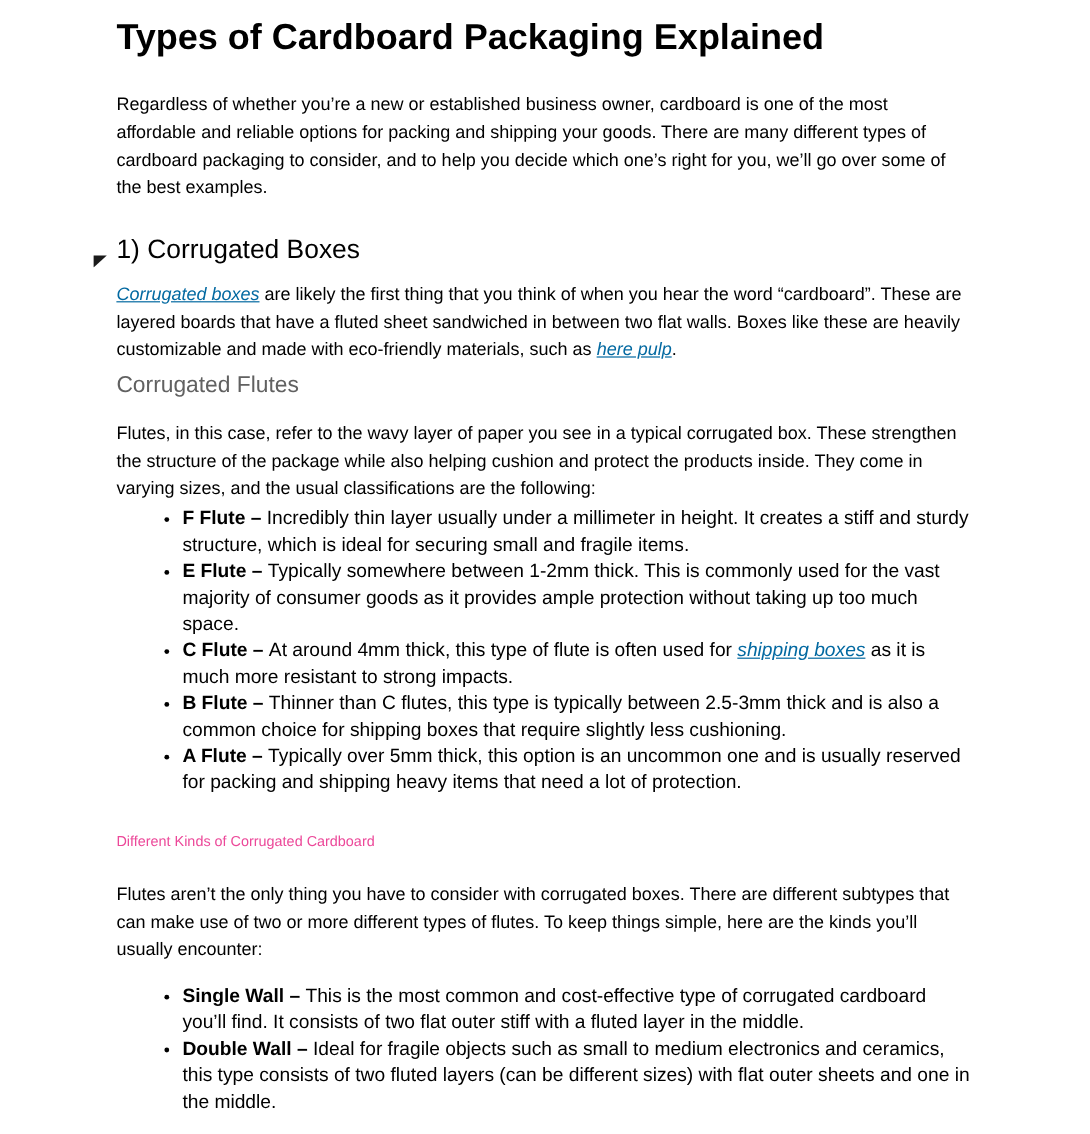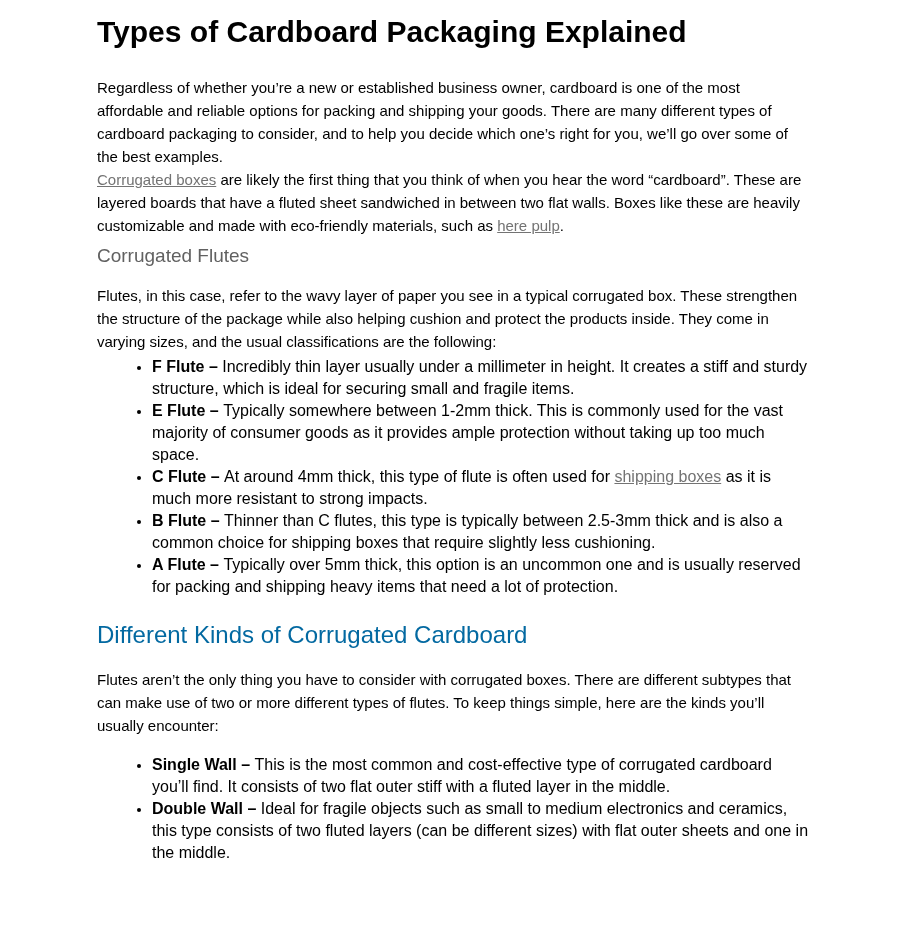--- a/index.html
+++ b/index.html
@@ -50,24 +50,24 @@
     cursor: pointer;
   }
   .h-sub-gray {
     font-size: 19px;
     font-weight: 400;
     line-height: 24px;
     color: #616161;
     margin: 7px 0 16px 0;
   }
   .h-sub-dark {
-    font-size: 24px;
+    font-size: 12px;
     font-weight: 400;
     line-height: 26px;
-    color: #0369a1;
+    color: #ec4899;
     margin: 24px 0 0 0;
   }
   .para-after-sub {
     margin-top: 16px;
   }
   .para-after-dark {
     margin-top: 20px;
   }
   .doc-list {
     margin: 3px 0 0 0;
@@ -78,35 +78,43 @@
     margin-top: 17px;
   }
   .doc-list li {
     line-height: 22px;
     padding-left: 0;
   }
   .doc-list li::marker {
     font-size: 13px;
   }
   a.doc-link {
-    color: #737373;
+    color: #0369a1;
     text-decoration: underline;
     cursor: pointer;
+    font-style: italic;
   }
   strong { font-weight: 700; }
 </style>
 </head>
 <body>
 
 <div class="doc-canvas">
 
   <h1 class="doc-title">Types of Cardboard Packaging Explained</h1>
 
   <p class="para">Regardless of whether you’re a new or established business owner, cardboard is one of the most affordable and reliable options for packing and shipping your goods. There are many different types of cardboard packaging to consider, and to help you decide which one’s right for you, we’ll go over some of the best examples.</p>
 
+  <h2 class="h-section">
+    <span class="collapse-icon">
+      <svg width="13" height="13" viewBox="0 0 13 13">
+          <polygon points="1,3 12,3 1,13" fill="#1a1a1a"></polygon>
+        </svg>
+    </span><span>1) Corrugated Boxes</span>
+  </h2>
 
   <p class="para"><a class="doc-link" href="#">Corrugated boxes</a><span> are likely the first thing that you think of when you hear the word “cardboard”. These are layered boards that have a fluted sheet sandwiched in between two flat walls. Boxes like these are heavily customizable and made with eco-friendly materials, such as </span><a class="doc-link" href="#">here pulp</a><span>.</span></p>
 
   <h3 class="h-sub-gray">Corrugated Flutes</h3>
 
   <p class="para para-after-sub">Flutes, in this case, refer to the wavy layer of paper you see in a typical corrugated box. These strengthen the structure of the package while also helping cushion and protect the products inside. They come in varying sizes, and the usual classifications are the following:</p>
 
   <ul class="doc-list">
     <li><strong>F Flute – </strong><span>Incredibly thin layer usually under a millimeter in height. It creates a stiff and sturdy structure, which is ideal for securing small and fragile items.</span></li>
     <li><strong>E Flute – </strong><span>Typically somewhere between 1-2mm thick. This is commonly used for the vast majority of consumer goods as it provides ample protection without taking up too much space.</span></li>

